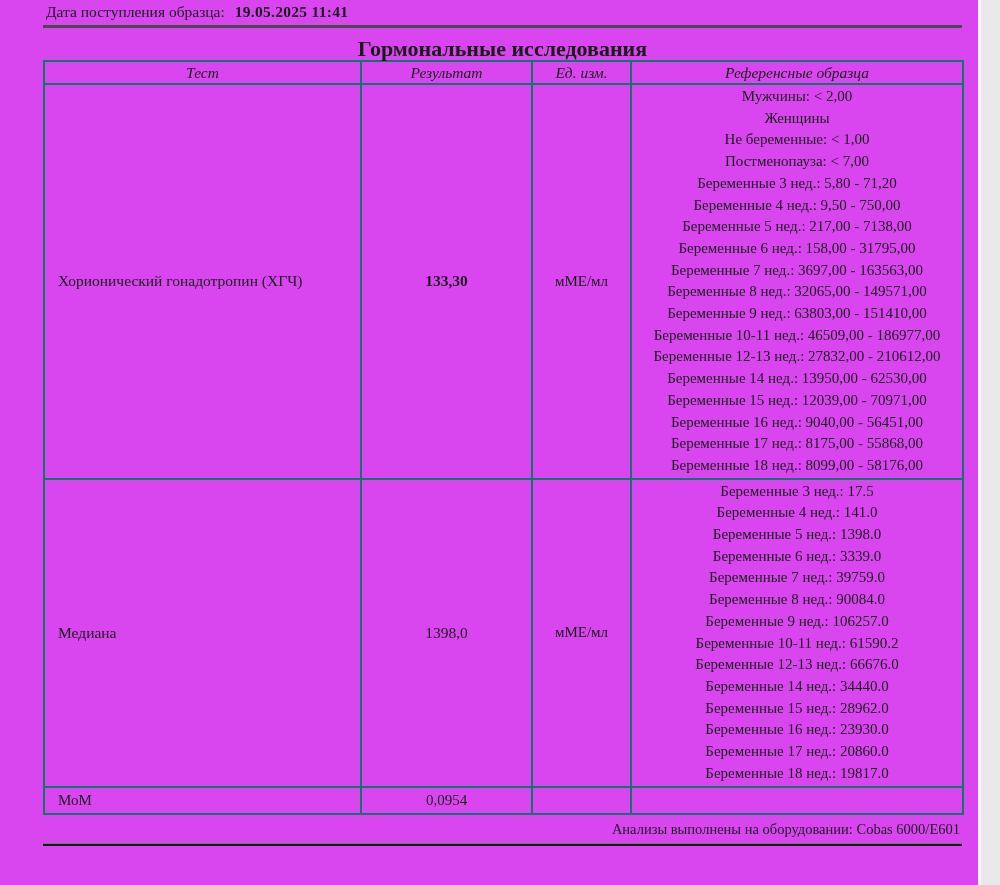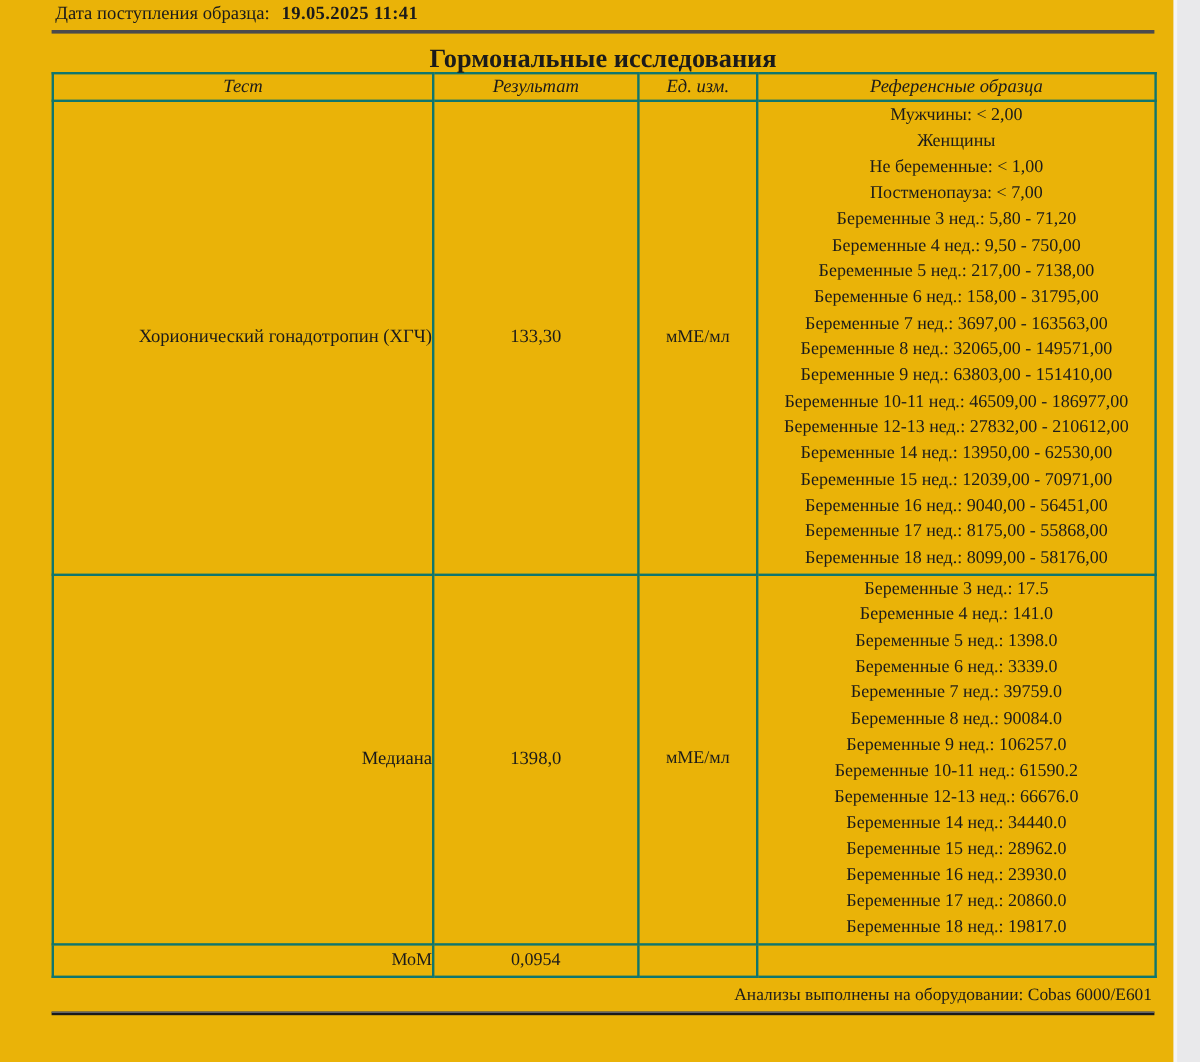--- a/index.html
+++ b/index.html
@@ -1,19 +1,19 @@
 <!DOCTYPE html>
 <html><head>
 <meta charset="utf-8">
 <style>
   * { margin:0; padding:0; box-sizing:border-box; }
   html,body { width:1000px; height:885px; background:#ffffff; }
   body { font-family:"Liberation Serif", serif; color:#1b1b1b; position:relative; overflow:hidden; }
 
-  .page { position:absolute; left:0; top:0; width:1000px; height:885px; background:#eab308; }
+  .page { position:absolute; left:0; top:0; width:1000px; height:885px; background:#d946ef; }
 
   .edge-strip { position:absolute; right:0; top:0; width:22px; height:885px;
                 background:#e9e9eb; border-left:3px solid #f5f5f6; }
 
   .content { position:absolute; left:43px; top:0; width:919px; }
 
   .date-line { padding:2px 0 0 3px; font-size:15.5px; line-height:19px; }
   .date-line .label { font-weight:normal; }
   .date-line .value { font-weight:bold; margin-left:6px; letter-spacing:0.3px; }
 
@@ -24,23 +24,23 @@
   table.results { border-collapse:collapse; width:919px; margin-top:1px; table-layout:fixed; }
   table.results col.c-test { width:317px; }
   table.results col.c-result { width:171px; }
   table.results col.c-unit { width:99px; }
   table.results col.c-ref { width:332px; }
 
   table.results th, table.results td { border:2px solid #0f766e; vertical-align:middle; }
 
   th.col-head { font-style:italic; font-weight:normal; font-size:15.5px; height:23px; text-align:center; }
 
-  td.test-cell { text-align:right; padding-left:3px; font-size:15.5px; }
+  td.test-cell { text-align:left; padding-left:13px; font-size:15.5px; }
   td.result-cell { text-align:center; font-size:15.5px; }
-  td.result-cell.bold { font-weight:normal;border-radius:11px; }
+  td.result-cell.bold { font-weight:bold;border-radius:11px; }
   td.unit-cell { text-align:center; font-size:15px; }
   td.ref-cell { text-align:center; padding:1px 16px; }
   .ref-line { font-size:15px; line-height:21.7px; white-space:nowrap; }
 
   tr.small-row td { height:27px; font-size:15px; }
 
   .footer { width:919px; text-align:right; padding-right:2px; margin-top:6px;
             font-size:14.5px; line-height:17.5px; }
   .bottom-rule { margin-top:5px; height:3px; background:#1a1a1a; border-top:1px solid #777; }
 </style>

